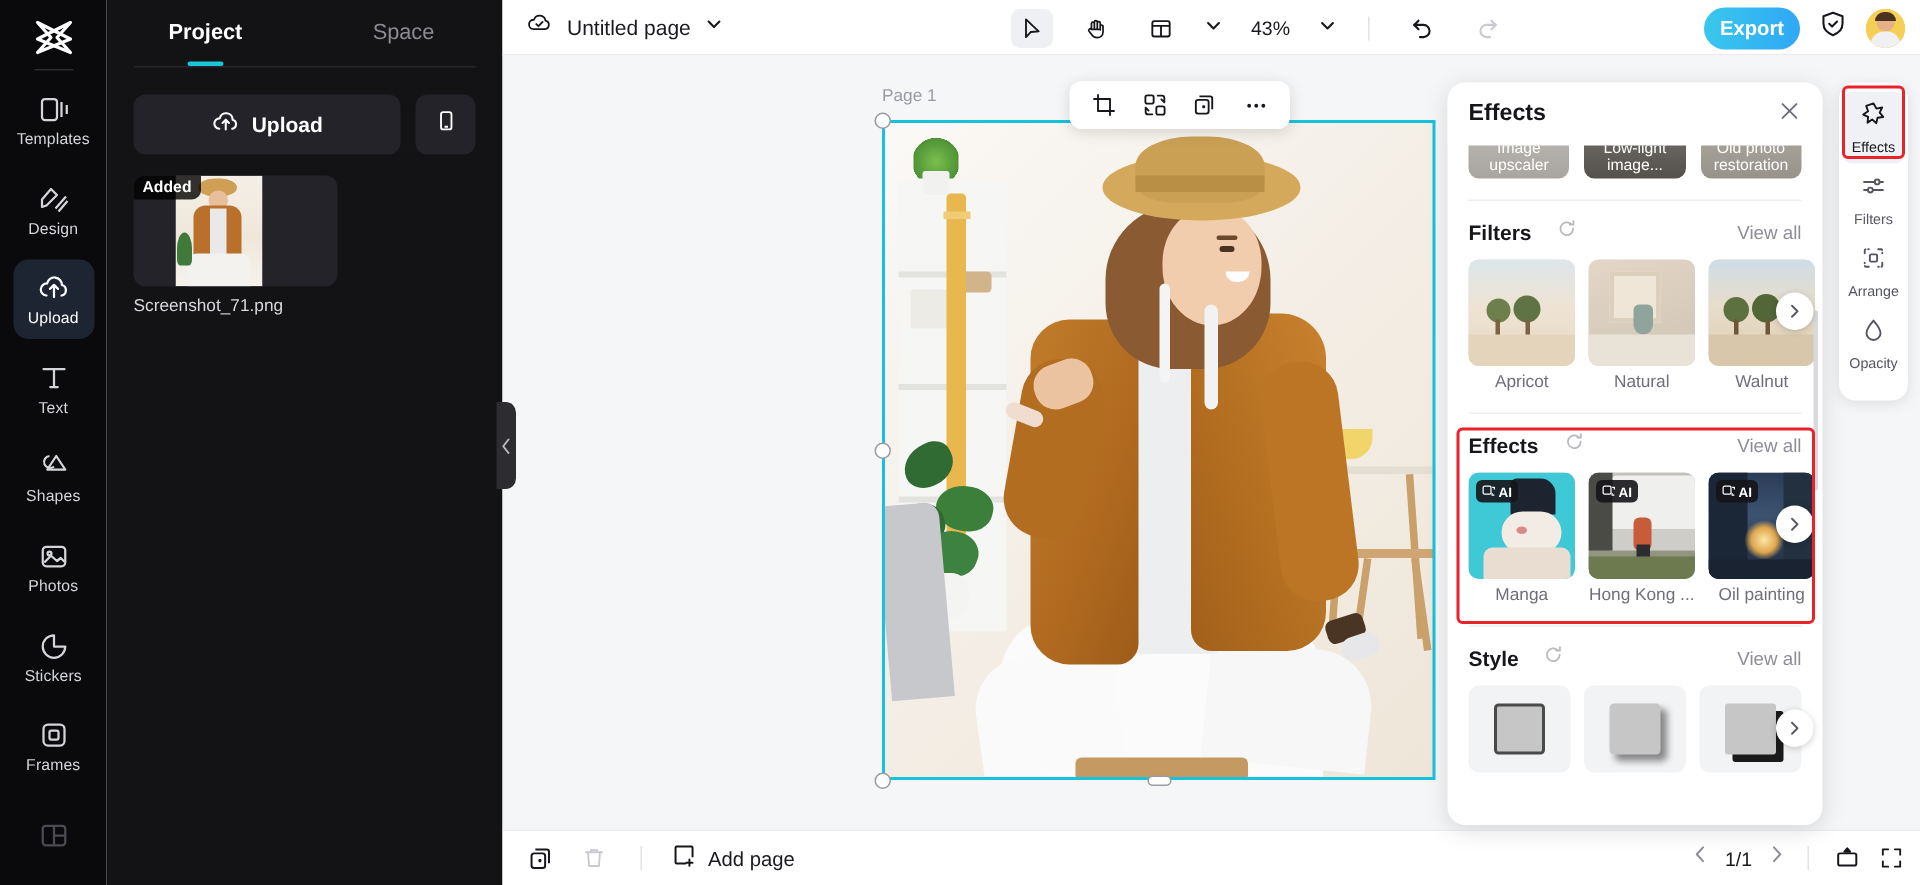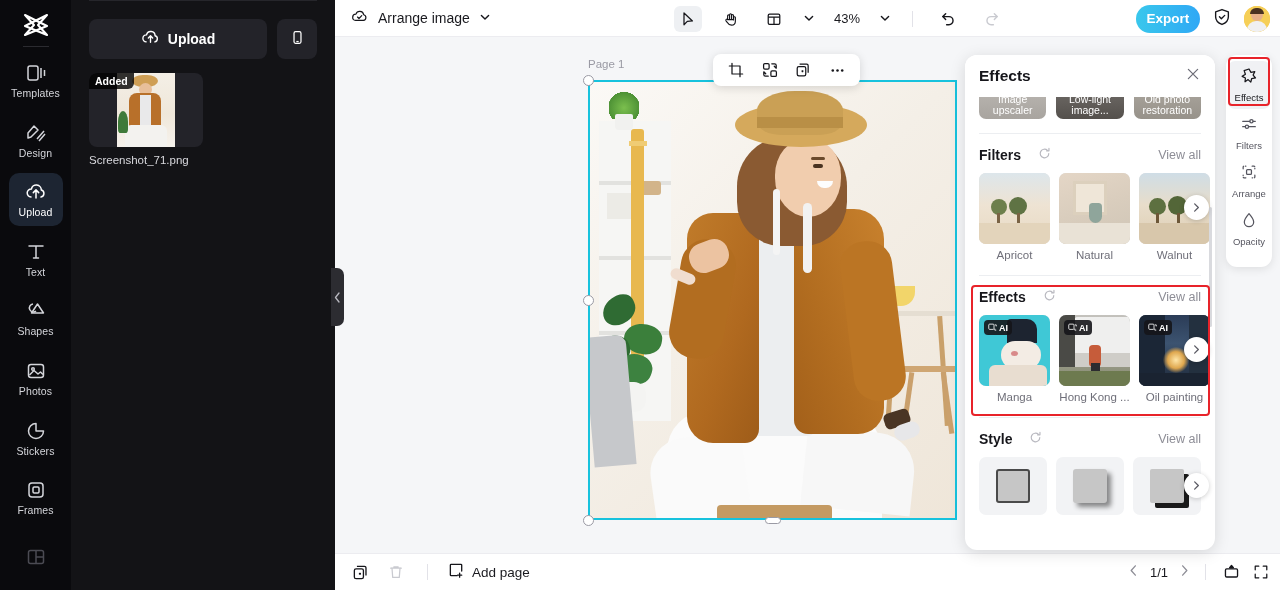--- a/index.html
+++ b/index.html
@@ -51,21 +51,21 @@
     display: flex; align-items: center; justify-content: center; gap: 8px;
     color: #ffffff; font-size: 14px; font-weight: bold; cursor: pointer;
   }
   .upload-phone {
     width: 40px; height: 40px; border-radius: 8px; background: #232329;
     display: flex; align-items: center; justify-content: center; cursor: pointer;
   }
   .assets { padding: 14px 18px 0 18px; }
   .asset { width: 114px; cursor: pointer; }
   .asset-thumb {
-    position: relative; width: 114px; height: 74px; border-radius: 8px;
+    position: relative; width: 136px; height: 74px; border-radius: 8px;
     background: #232329; overflow: hidden;
   }
   .asset-img {
     position: absolute; left: 28px; top: 0; width: 58px; height: 74px; overflow: hidden;
   }
   .badge {
     position: absolute; left: 0; top: 0; background: #000000cc; color: #fff;
     font-size: 10.5px; font-weight: bold; padding: 2px 6px; border-radius: 6px 0 6px 0;
     z-index: 3;
   }
@@ -328,20 +328,24 @@
       <span class="rail-icon">
         <svg width="22" height="22" viewBox="0 0 22 22" fill="none" stroke="#4b4b53" stroke-width="1.5" stroke-linejoin="round">
           <rect x="3.5" y="4.5" width="15" height="13" rx="2"></rect>
           <path d="M11 4.5 V17.5 M11 11 H18.5"></path>
         </svg>
       </span>
     </div>
   </div>
 
   <div class="panel">
+    <div class="tabs">
+      <div class="tab active">Project</div>
+      <div class="tab">Space</div>
+    </div>
     <div class="tabs-rule"></div>
 
     <div class="upload-row">
       <div class="upload-btn">
         <span>
           <svg width="19" height="19" viewBox="0 0 22 22" fill="none" stroke="#fff" stroke-width="1.6" stroke-linejoin="round" stroke-linecap="round">
             <path d="M6 16 a4 4 0 0 1 .4-8 A5 5 0 0 1 16.3 9 a3.6 3.6 0 0 1 -.3 7"></path>
             <path d="M11 16.5 V9.2 M8.5 11.5 L11 9 L13.5 11.5"></path>
           </svg>
         </span>
@@ -383,21 +387,21 @@
   </div>
 
   <div class="topbar">
     <div class="doc-title">
       <span>
         <svg width="19" height="19" viewBox="0 0 22 22" fill="none" stroke="#16161b" stroke-width="1.4" stroke-linejoin="round" stroke-linecap="round">
           <path d="M6.5 15.5 a3.6 3.6 0 0 1 .4-7.2 A4.6 4.6 0 0 1 15.8 9 a3.3 3.3 0 0 1 -.3 6.5 Z"></path>
           <path d="M8.7 11.6 L10.4 13.3 L13.6 10"></path>
         </svg>
       </span>
-      <span class="doc-title-text">Arrange image</span>
+      <span class="doc-title-text">Untitled page</span>
       <span>
         <svg width="12" height="12" viewBox="0 0 12 12" fill="none" stroke="#16161b" stroke-width="1.4" stroke-linecap="round" stroke-linejoin="round">
           <path d="M2.4 4.4 L6 8 L9.6 4.4"></path>
         </svg>
       </span>
     </div>
 
     <div class="tool-center">
       <div class="tbtn sel">
         <svg width="16" height="16" viewBox="0 0 18 18" fill="none" stroke="#16161b" stroke-width="1.4" stroke-linejoin="round">

